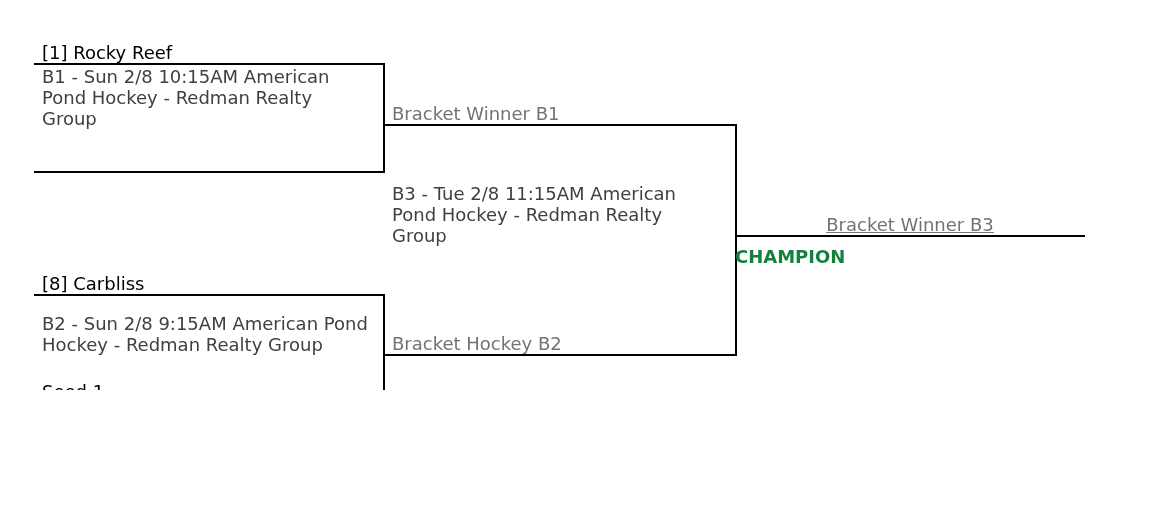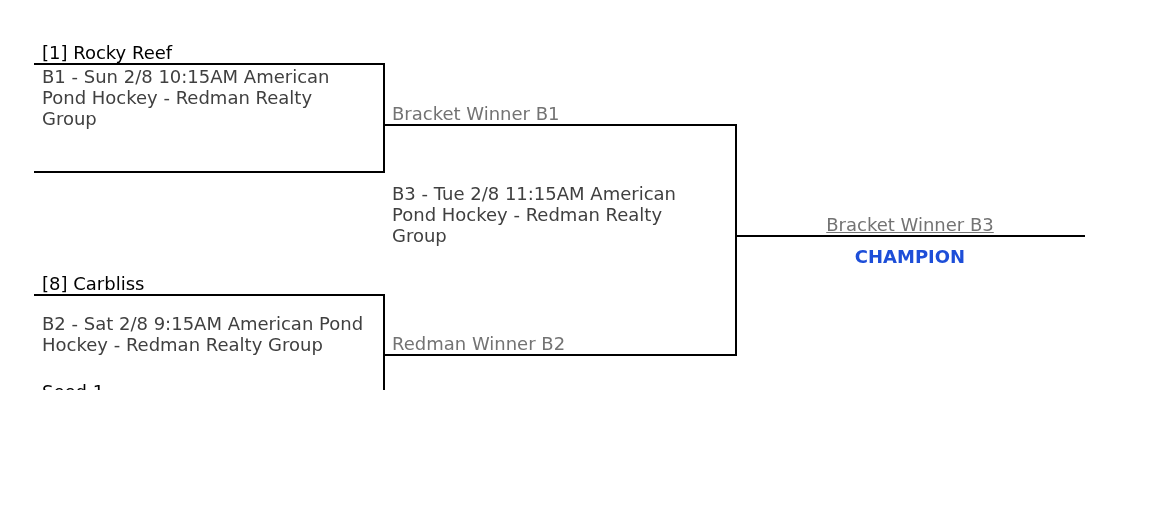--- a/index.html
+++ b/index.html
@@ -71,43 +71,42 @@
 
   
   #winner-b3 {
     left: 735px; top: 214px; width: 350px;
     text-align: center;
     text-decoration: underline;
   }
   #champion {
     position: absolute;
     left: 735px; top: 246px; width: 350px;
-    text-align: center;
     font-weight: bold;
-    color: #1d4ed8;
+    color: #15803d;
     white-space: nowrap;
   }
 </style>
 </head>
 <body>
 
 <div id="stage">
 
   <div class="match-box" id="box-b1"></div>
   <div class="match-box" id="box-b2"></div>
   <div class="match-box" id="box-b3"></div>
   <div id="final-line"></div>
 
   <div class="team" id="team-b1-top">[1] Rocky Reef</div>
   <div class="match-label" id="label-b1">B1 - Sun 2/8 10:15AM American Pond Hockey - Redman Realty Group</div>
 
   <div class="team" id="team-b2-top">[8] Carbliss</div>
-  <div class="match-label" id="label-b2">B2 - Sat 2/8 9:15AM American Pond Hockey - Redman Realty Group</div>
+  <div class="match-label" id="label-b2">B2 - Sun 2/8 9:15AM American Pond Hockey - Redman Realty Group</div>
   <div class="team" id="team-b2-bottom">Seed 1</div>
 
   <div class="placeholder" id="winner-b1">Bracket Winner B1</div>
   <div class="match-label" id="label-b3">B3 - Tue 2/8 11:15AM American Pond Hockey - Redman Realty Group</div>
-  <div class="placeholder" id="winner-b2">Redman Winner B2</div>
+  <div class="placeholder" id="winner-b2">Bracket Hockey B2</div>
 
   <div class="placeholder" id="winner-b3">Bracket Winner B3</div>
   <div id="champion">CHAMPION</div>
 
 </div>
 
 </body></html>

